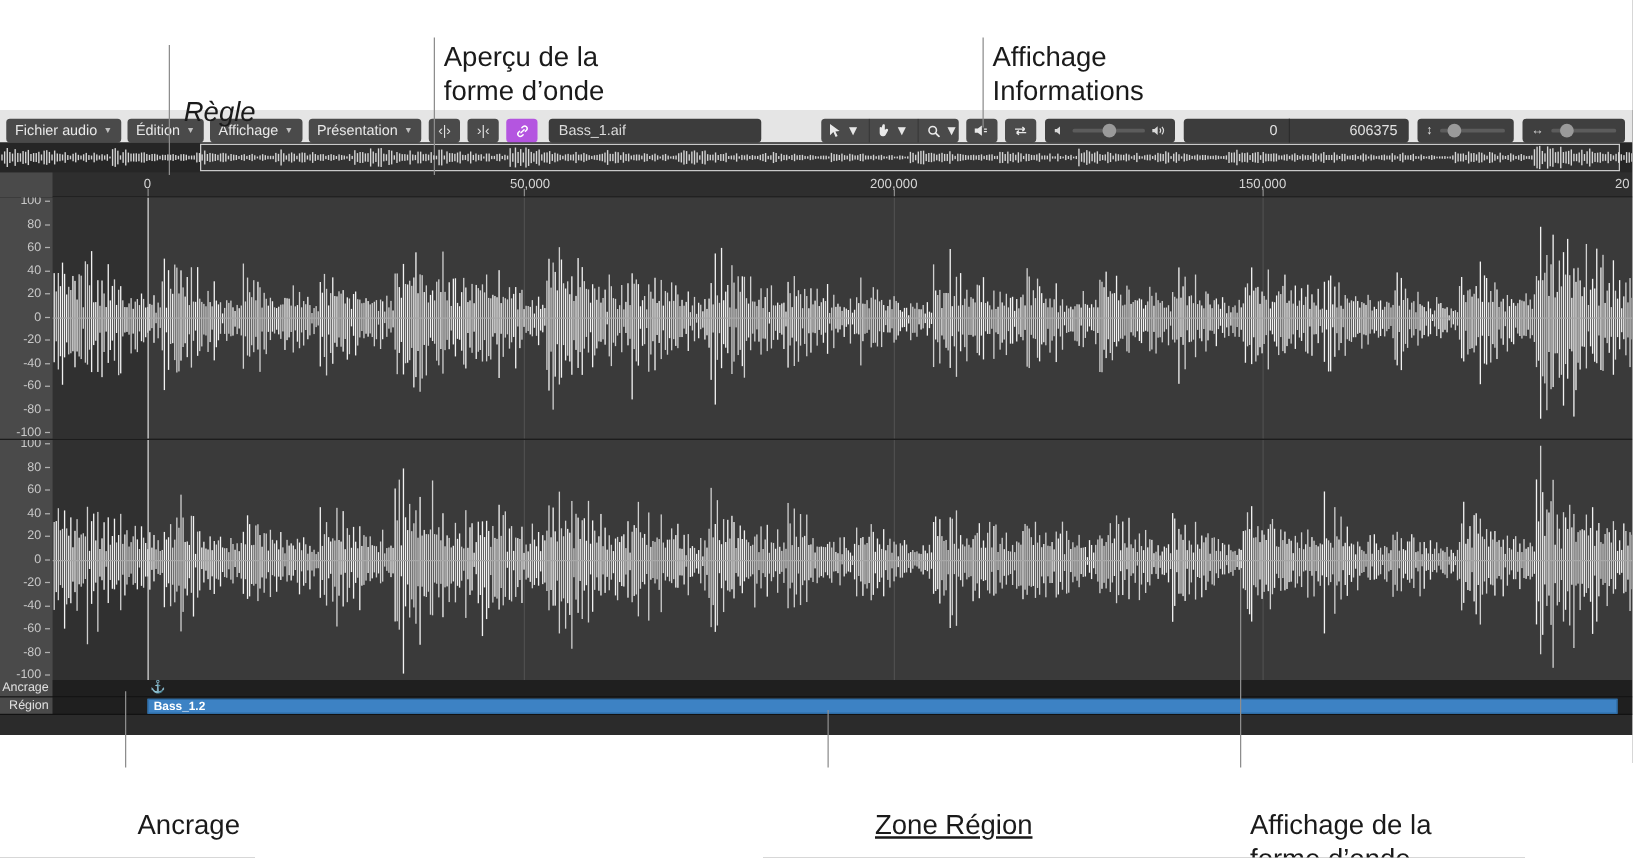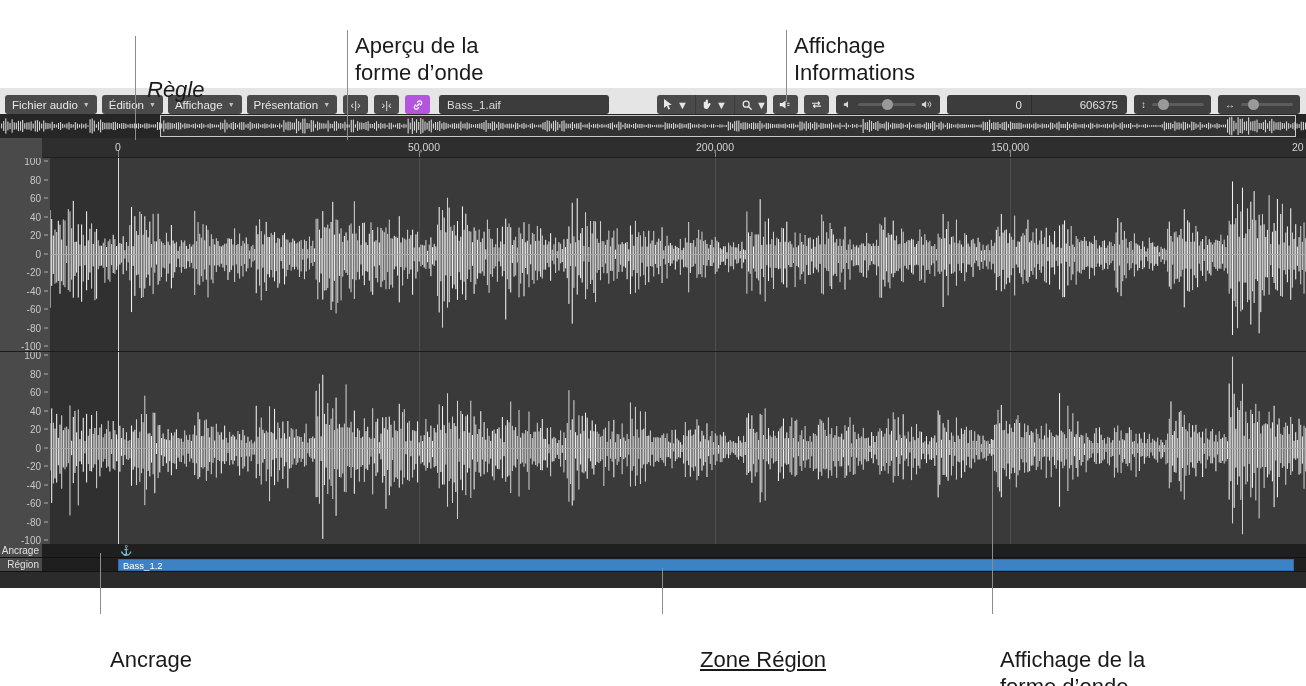--- a/index.html
+++ b/index.html
@@ -54,37 +54,37 @@
   .ov-sel { position: absolute; top: 1px; height: 22px; border: 1px solid #c9c9c9; background: rgba(255,255,255,.06); }
 
   
   .ruler { position: relative; height: 20px; background: #2e2e2e; border-bottom: 1px solid #1e1e1e; }
   .ruler .corner { position: absolute; left: 0; top: 0; width: 42px; height: 20px; background: #4a4a4a; }
   .ruler .tick-lbl { position: absolute; top: 3px; color: #d4d4d4; font-size: 10.5px; }
   .ruler .tick { position: absolute; bottom: 0; width: 1px; height: 6px; background: #8a8a8a; }
 
   
   .pane { position: relative; background: #3a3a3a; overflow: hidden; }
-  .axis { position: absolute; left: 0; top: 0; width: 50px; height: 100%; background: #4a4a4a; z-index: 4; }
+  .axis { position: absolute; left: 0; top: 0; width: 42px; height: 100%; background: #4a4a4a; z-index: 4; }
   .axis .al { position: absolute; right: 9px; color: #c8c8c8; font-size: 10px; transform: translateY(-50%); }
   .axis .at { position: absolute; right: 2px; width: 4px; height: 1px; background: #b0b0b0; transform: translateY(-50%); }
   .wave-area { position: absolute; left: 42px; top: 0; right: 0; height: 100%; }
   .predark { position: absolute; left: 0; top: 0; width: 76px; height: 100%; background: #303030; z-index: 2; }
   .zeroline { position: absolute; left: 0; right: 0; height: 1px; background: #a8a8a8; z-index: 3; }
   .vgrid { position: absolute; top: 0; bottom: 0; width: 1px; background: rgba(255,255,255,.10); z-index: 1; }
   .playhead { position: absolute; top: 0; bottom: 0; width: 1px; background: #d8d8d8; z-index: 5; }
   .wsvg { position: absolute; left: 0; top: 0; width: 100%; height: 100%; z-index: 2; }
 
   
   .lane { position: relative; height: 14px; background: #1f1f1f; border-bottom: 1px solid #121212; display: flex; }
   .lane-head { width: 42px; flex: 0 0 42px; background: #4a4a4a; color: #e0e0e0; font-size: 10px;
                display: flex; align-items: center; justify-content: flex-end; padding-right: 3px; }
   .lane-body { position: relative; flex: 1; }
   .region-chip { position: absolute; top: 1px; height: 12px; background: #3d82c4; border: 1px solid #2f6ea8;
-                 color: #ffffff; font-size: 9.5px; display: flex; align-items: center; padding-left: 4px; }
+                 color: #ffffff; font-size: 9.5px; display: flex; align-items: center; padding-left: 4px; font-weight: bold; }
   .anchor-mark { position: absolute; color: #dcdcdc; font-size: 10px; line-height: 14px; }
   .lane-hatch { position: absolute; top: 0; bottom: 0; background: repeating-linear-gradient(135deg, rgba(255,255,255,.06) 0 2px, transparent 2px 6px); }
 </style>
 </head>
 <body>
 
 <div id="root">
 
   <div id="app">
 

